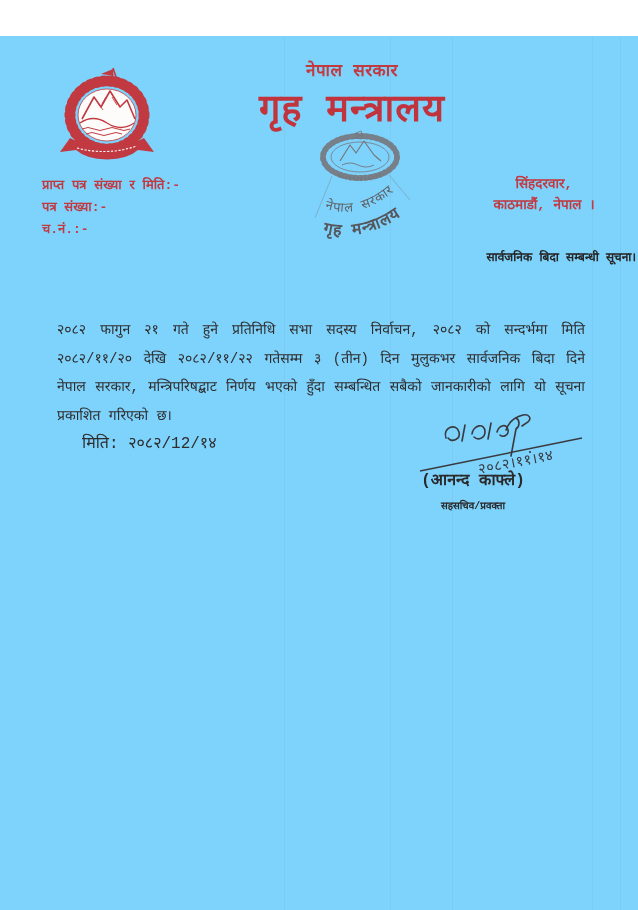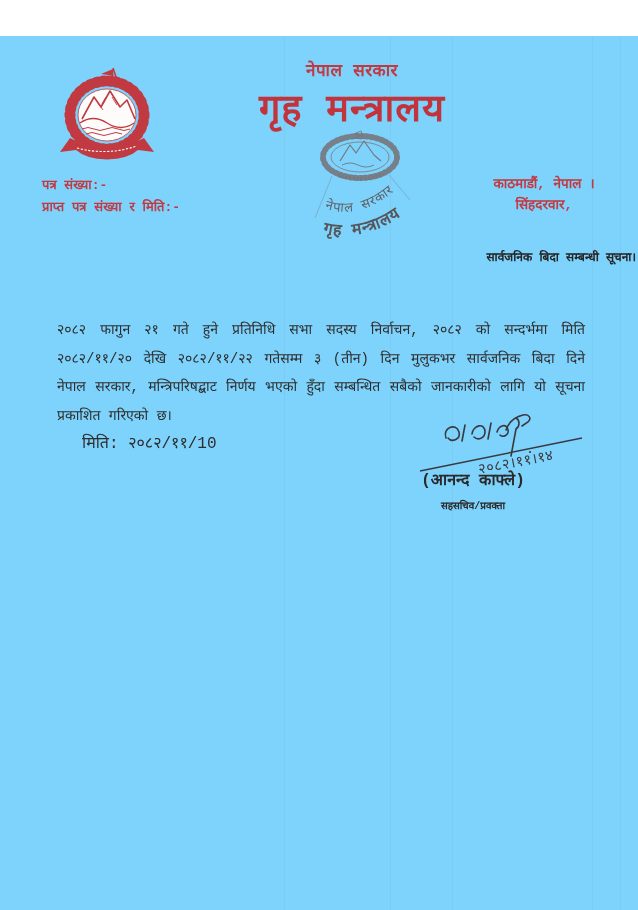--- a/index.html
+++ b/index.html
@@ -96,34 +96,35 @@
       <path d="M36,45 Q58,53 81,44" stroke-width="3.4" stroke-dasharray="2 1.8" opacity="0.85"></path>
 
       <path d="M30,46 L13,88" stroke-width="0.8" opacity="0.5"></path>
       <path d="M87,45 L108,70" stroke-width="0.8" opacity="0.5"></path>
     </g>
     <text class="stamp-t1"><textPath href="#stampArc1" startOffset="50%" text-anchor="middle">नेपाल सरकार</textPath></text>
     <text class="stamp-t2"><textPath href="#stampArc2" startOffset="50%" text-anchor="middle">गृह मन्त्रालय</textPath></text>
   </svg>
 
   <div class="ref-block">
+    <div>प्राप्त पत्र संख्या र मिति:-</div>
     <div>पत्र संख्या:-</div>
-    <div>प्राप्त पत्र संख्या र मिति:-</div>
+    <div>च.नं.:-</div>
   </div>
 
   <div class="addr-block">
+    <div>सिंहदरवार,</div>
     <div>काठमाडौं, नेपाल ।</div>
-    <div>सिंहदरवार,</div>
   </div>
 
   <div class="notice-title">सार्वजनिक बिदा सम्बन्धी सूचना।</div>
   <p class="notice-body">२०८२ फागुन २१ गते हुने प्रतिनिधि सभा सदस्य निर्वाचन, २०८२ को सन्दर्भमा मिति २०८२/११/२० देखि २०८२/११/२२ गतेसम्म ३ (तीन) दिन मुलुकभर सार्वजनिक बिदा दिने नेपाल सरकार, मन्त्रिपरिषद्बाट निर्णय भएको हुँदा सम्बन्धित सबैको जानकारीको लागि यो सूचना प्रकाशित गरिएको छ।</p>
 
   <div class="dateline">
-    <div>मिति: २०८२/११/10</div>
+    <div>मिति: २०८२/12/१४</div>
   </div>
 
   <svg class="signature-svg" viewBox="0 0 178 62" xmlns="http://www.w3.org/2000/svg">
     <g stroke="#3a393f" fill="none" stroke-width="1.6" stroke-linecap="round">
       <path d="M34,26 c-4,-10 10,-16 13,-6 c2,7 -7,11 -11,6"></path>
       <path d="M53,13 l-3,16"></path>
       <path d="M60,22 c1,-9 13,-12 13,-2 c0,6 -7,9 -11,5"></path>
       <path d="M79,11 l-3,16"></path>
       <path d="M85,20 c2,-7 10,-9 11,-2 c1,5 -5,8 -8,5"></path>
       <path d="M94,18 c3,-9 9,-13 17,-15 c6,-1 9,3 5,7 l-6,4"></path>

